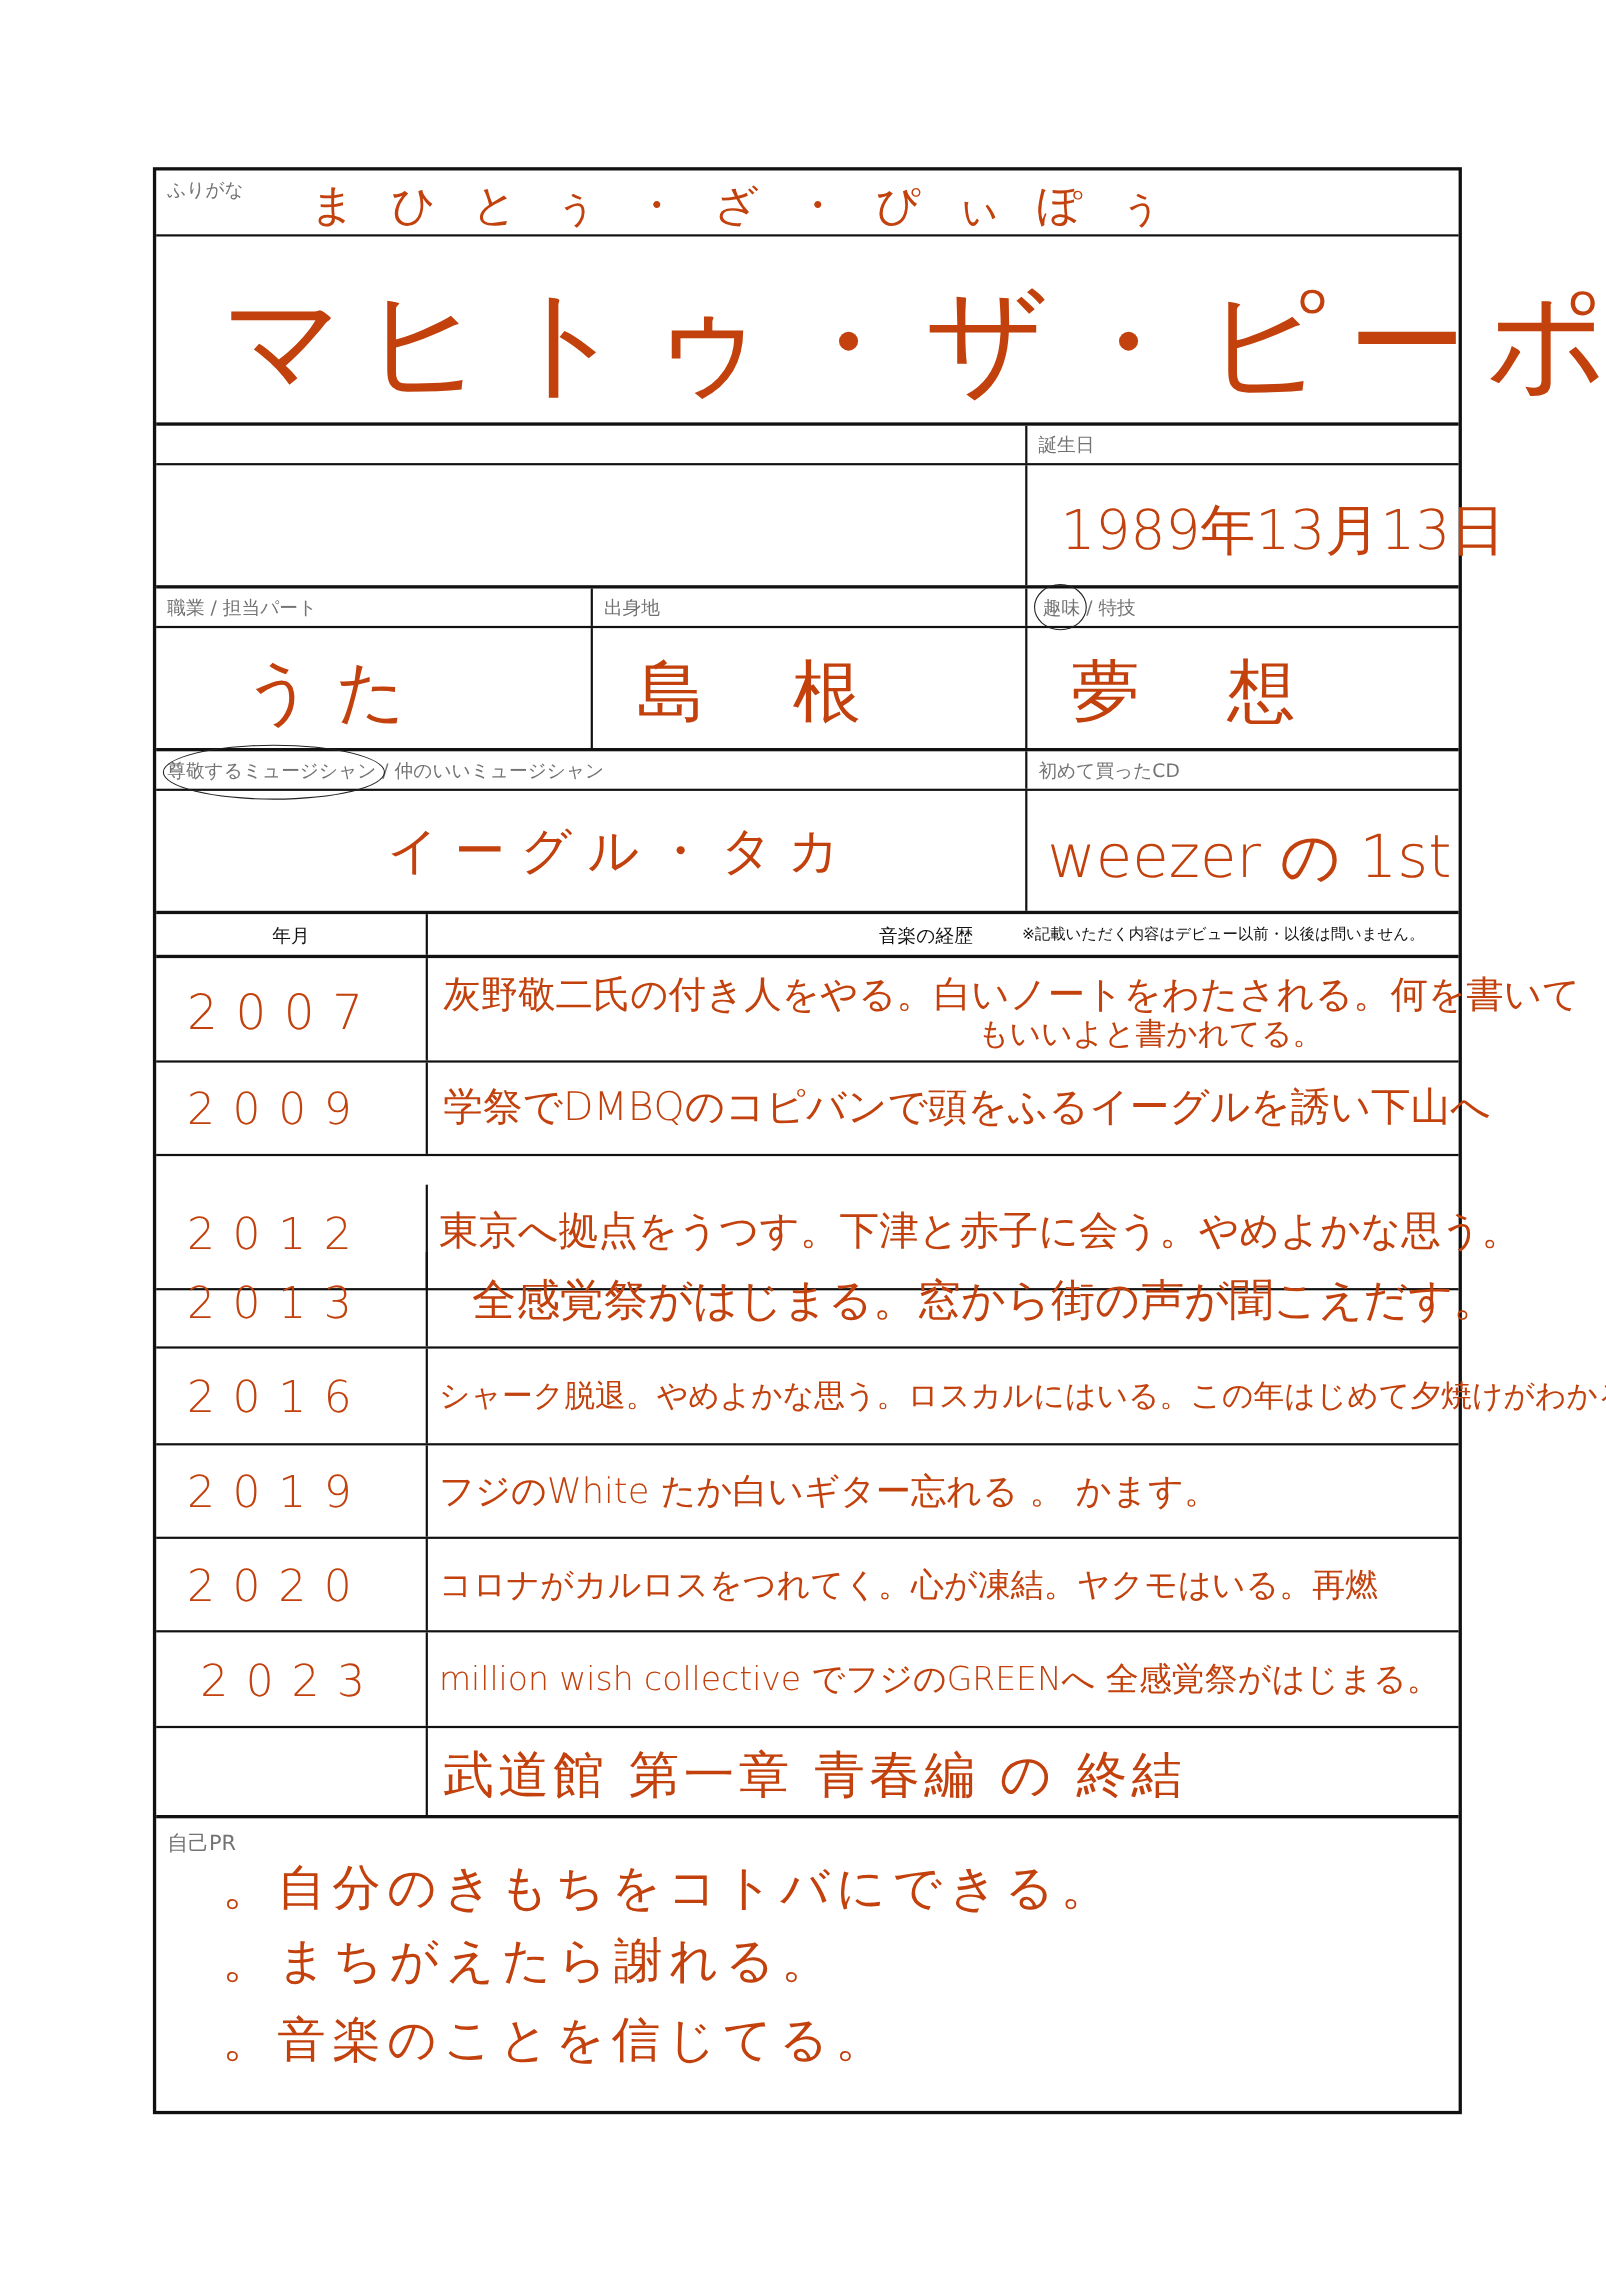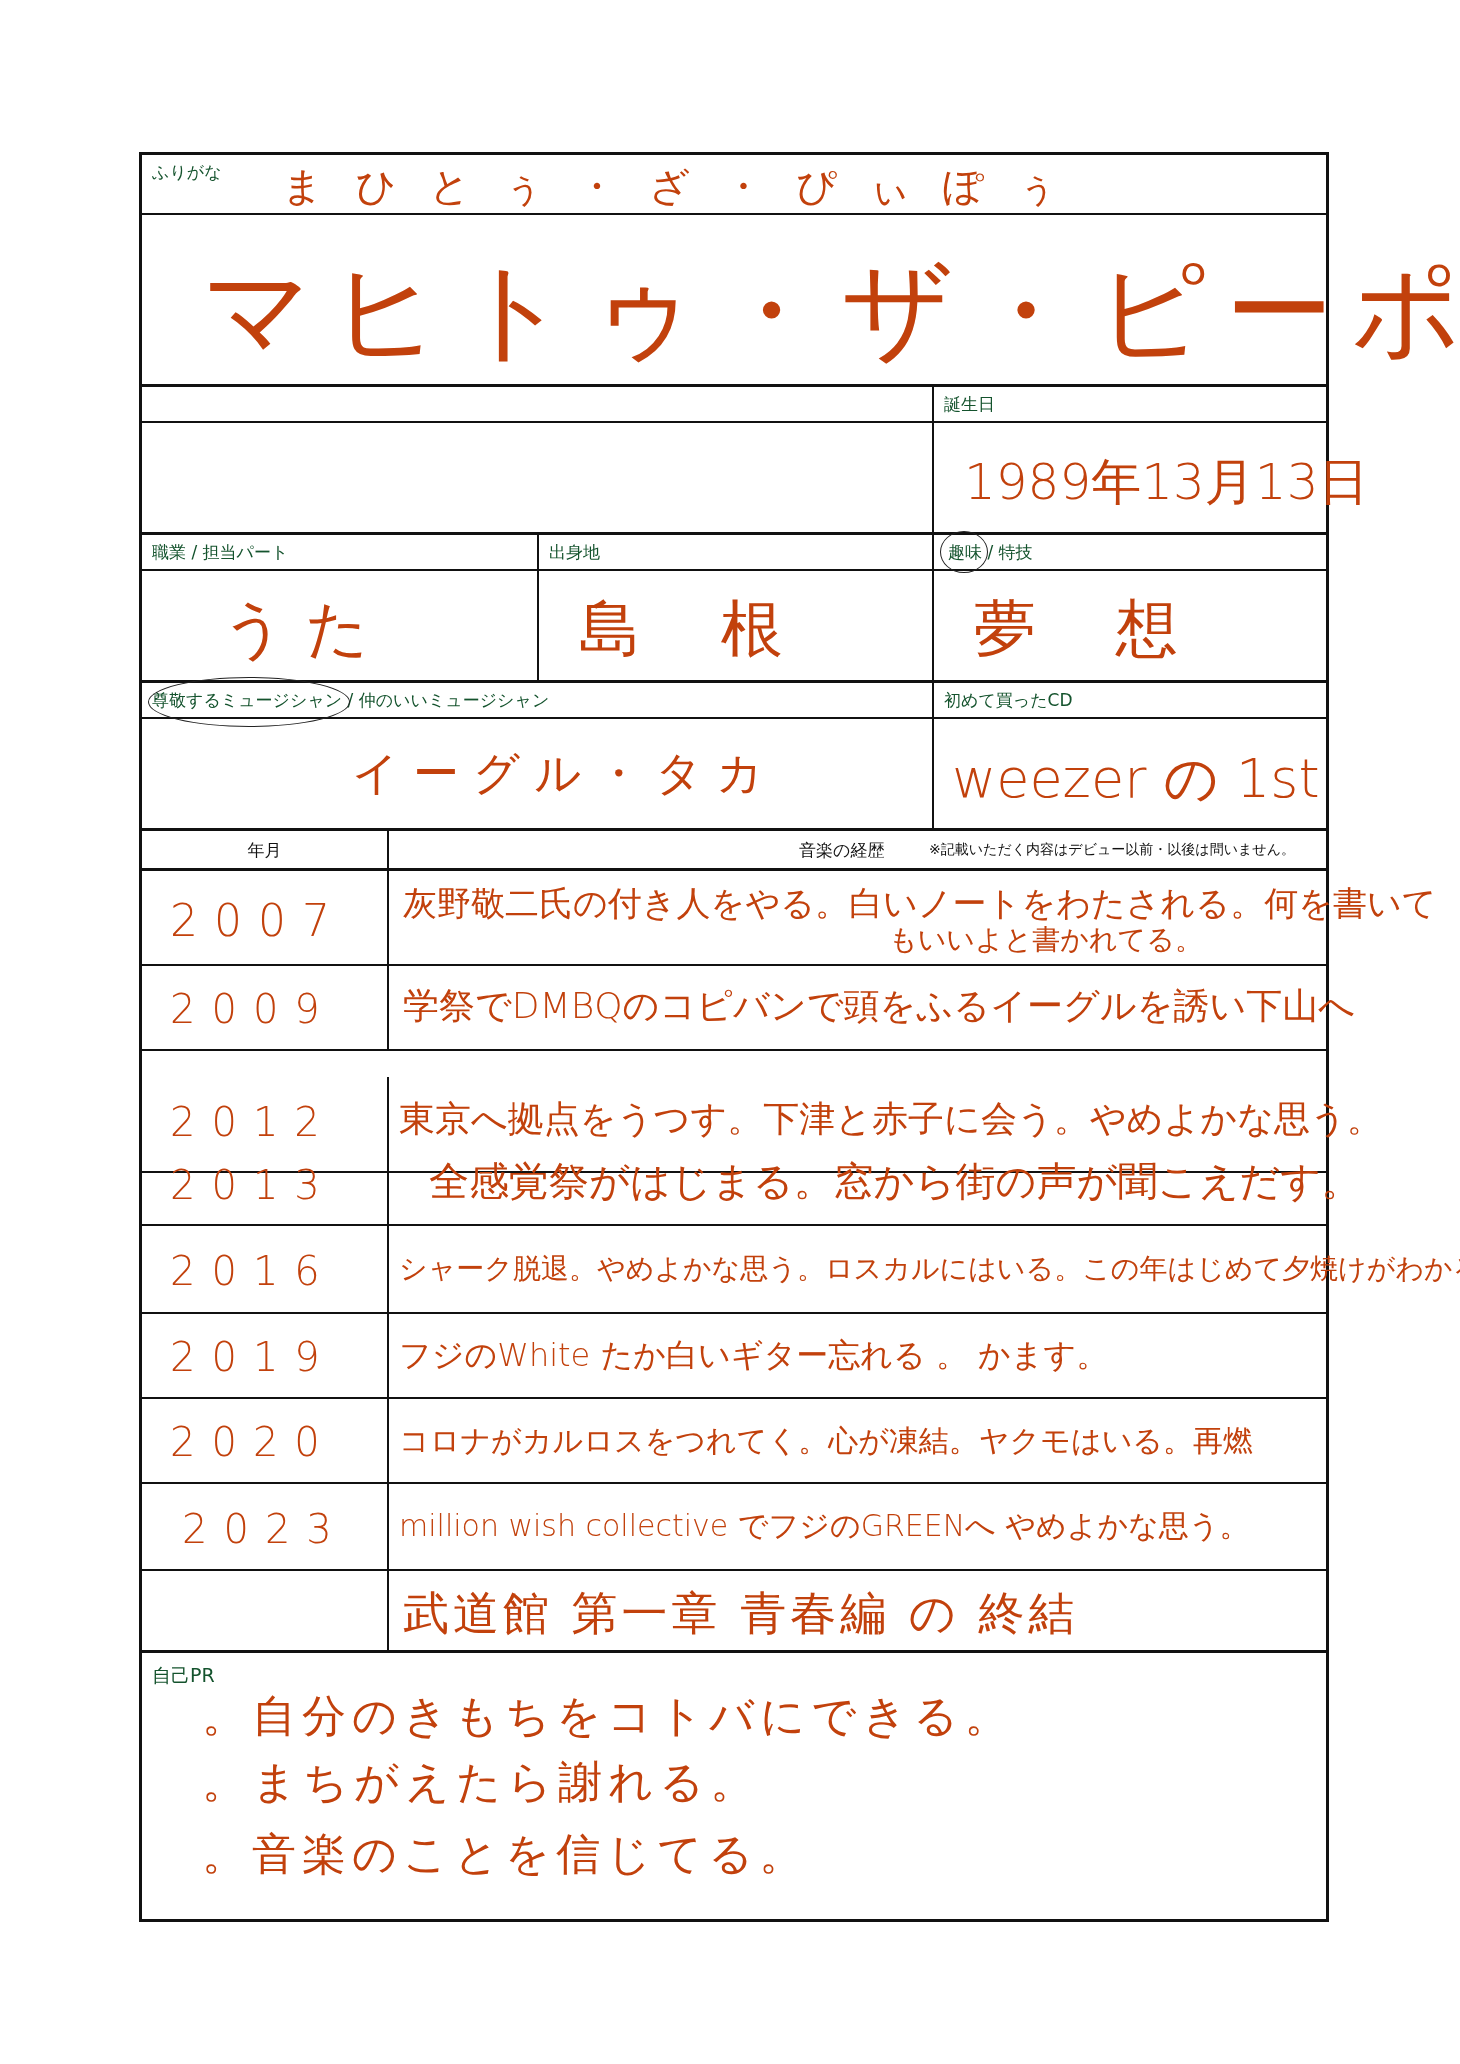--- a/index.html
+++ b/index.html
@@ -1,21 +1,21 @@
 <!DOCTYPE html>
 <html><head>
 <meta charset="utf-8">
 <style>
   html,body{margin:0;padding:0;background:#fff;}
   body{width:1460px;height:2064px;position:relative;font-family:"DejaVu Sans",sans-serif;color:#111;}
   .sheet{position:absolute;left:139px;top:152px;width:1190px;height:1770px;border:3px solid #111;box-sizing:border-box;}
   .row{position:absolute;left:0;right:0;border-bottom:3px solid #111;box-sizing:border-box;}
   .cell{position:absolute;top:0;bottom:0;box-sizing:border-box;}
   .vline{border-left:2px solid #111;}
-  .label{position:absolute;left:10px;top:6px;font-size:17px;color:#14532d;white-space:nowrap;}
+  .label{position:absolute;left:10px;top:6px;font-size:17px;color:#737373;white-space:nowrap;}
   .hand{font-family:"DejaVu Sans",sans-serif;font-weight:200;color:#c2410c;white-space:nowrap;position:absolute;}
   .circle{position:absolute;border:1.5px solid #222;border-radius:50%;}
   .thin{border-bottom:2px solid #111;}
 </style>
 </head>
 <body>
 
 <div class="sheet">
 
   <div class="row thin" style="top:0;height:60px;">
@@ -155,21 +155,21 @@
         </div>
       <div class="cell vline" style="left:245px;right:0;">
           <span class="hand" style="left:10px;top:22px;font-size:30px;">コロナがカルロスをつれてく。心が凍結。ヤクモはいる。再燃</span>
         </div>
     </div>
     <div class="row thin" style="top:1329px;height:87px;">
       <div class="cell" style="left:0;width:248px;border-radius:11px;">
           <span class="hand" style="left:40px;top:22px;font-size:40px;letter-spacing:16px;">2023</span>
         </div>
       <div class="cell vline" style="left:245px;right:0;">
-          <span class="hand" style="left:10px;top:22px;font-size:30px;">million wish collective でフジのGREENへ やめよかな思う。</span>
+          <span class="hand" style="left:10px;top:22px;font-size:30px;">million wish collective でフジのGREENへ 全感覚祭がはじまる。</span>
         </div>
     </div>
     <div class="row" style="top:1416px;height:82px;">
       <div class="cell vline" style="left:245px;right:0;">
           <span class="hand" style="left:14px;top:12px;font-size:46px;letter-spacing:4px;">武道館 第一章 青春編 の 終結</span>
         </div>
     </div>
   </div>
 
   <div style="position:absolute;left:0;right:0;top:1498px;bottom:0;">

